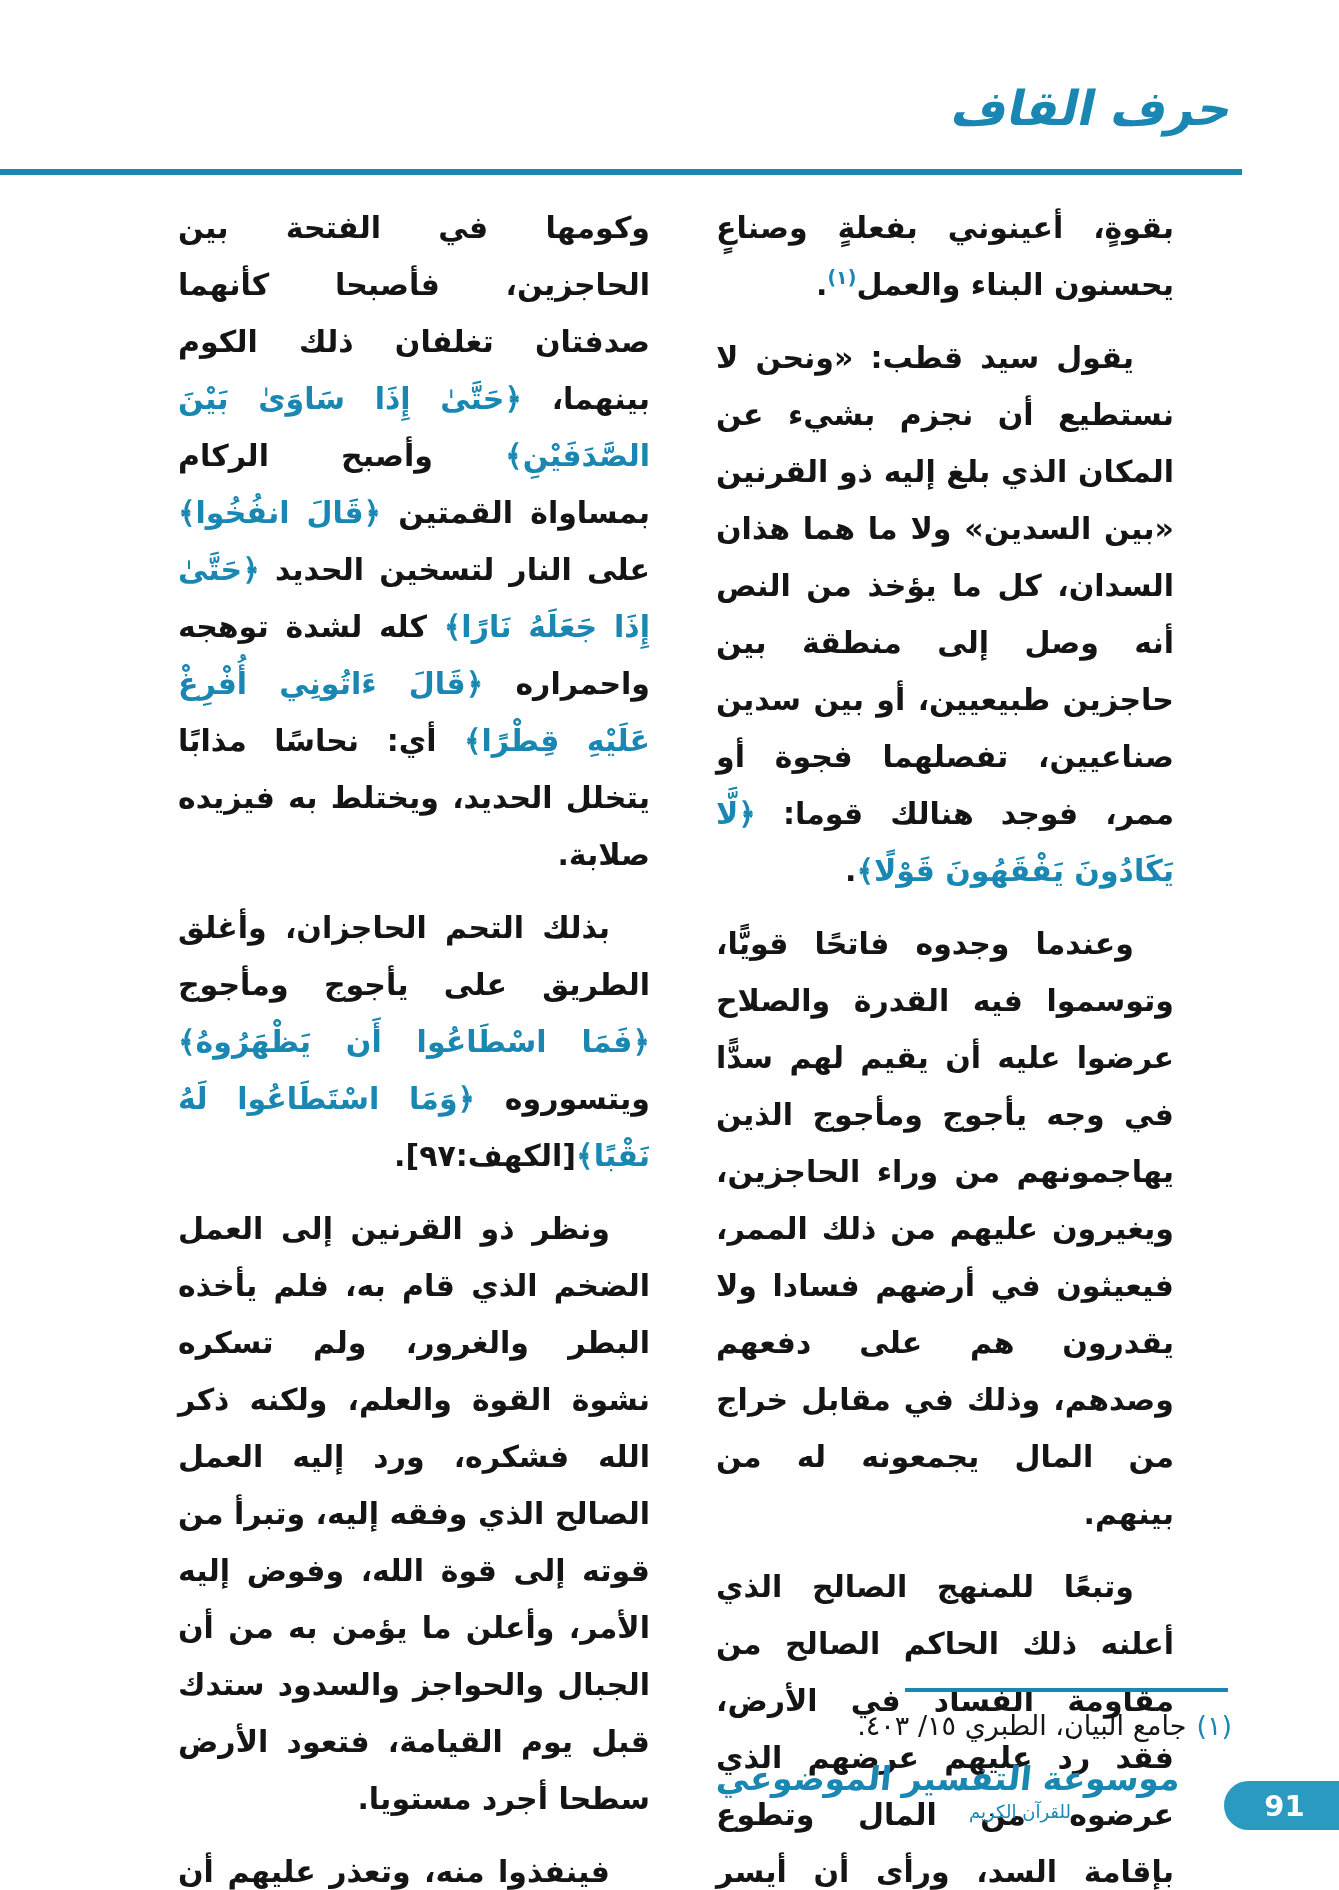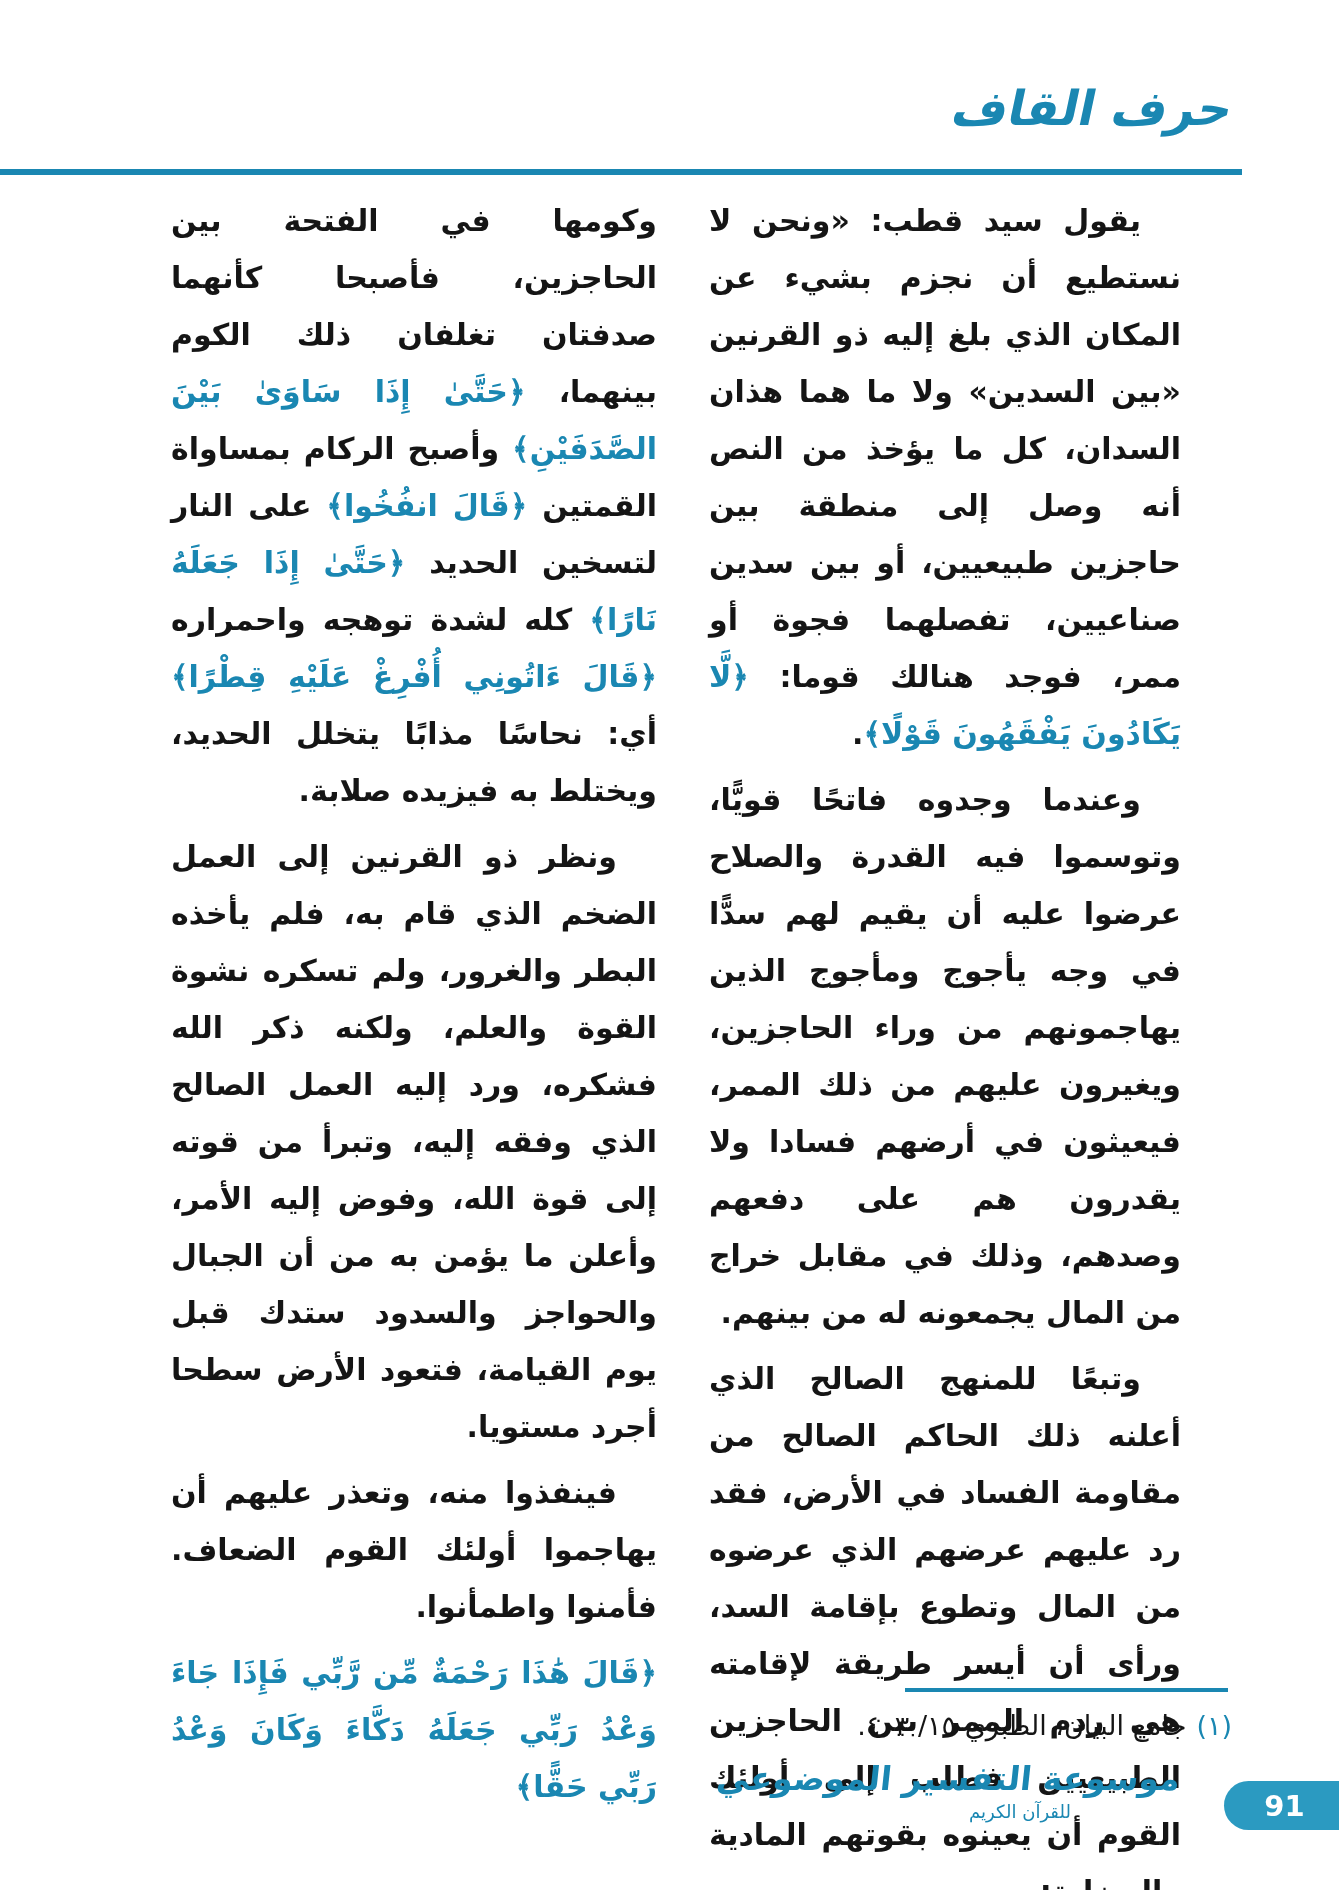--- a/index.html
+++ b/index.html
@@ -20,21 +20,21 @@
     position:absolute;top:169px;left:0;width:1242px;height:6px;
     background:var(--accent);
   }
 
   .col{
     position:absolute;top:183px;direction:rtl;text-align:justify;
     color:#151515;font-size:30px;line-height:57px;font-weight:bold;
   }
   .col-right{left:700px;width:490px;}
   .col-left{left:162px;width:504px;}
-  .para{margin:9px;padding:0;}
+  .para{margin:16px;padding:0;}
   .para.indent{text-indent:40px;}
 
   .run-normal{color:#151515;}
   .run-quran{color:var(--accent);}
   .run-ref{color:#151515;}
   .run-fn{color:var(--accent);font-size:19px;vertical-align:super;line-height:0;}
 
   .footnote-sep{
     position:absolute;top:1688px;left:905px;width:323px;height:4px;
     background:var(--accent);
@@ -63,27 +63,29 @@
 </head>
 <body>
 
 <div class="page">
 
   <div class="header-title">حرف القاف</div>
 
   <div class="header-rule"></div>
 
   <div class="col col-right">
+      <p class="para"><span class="run-normal">بقوةٍ، أعينوني بفعلةٍ وصناعٍ يحسنون البناء والعمل</span><span class="run-fn">(١)</span><span class="run-normal">.</span></p>
       <p class="para indent"><span class="run-normal">يقول سيد قطب: «ونحن لا نستطيع أن نجزم بشيء عن المكان الذي بلغ إليه ذو القرنين «بين السدين» ولا ما هما هذان السدان، كل ما يؤخذ من النص أنه وصل إلى منطقة بين حاجزين طبيعيين، أو بين سدين صناعيين، تفصلهما فجوة أو ممر، فوجد هنالك قوما: </span><span class="run-quran">﴿لَّا يَكَادُونَ يَفْقَهُونَ قَوْلًا﴾</span><span class="run-normal">.</span></p>
       <p class="para indent"><span class="run-normal">وعندما وجدوه فاتحًا قويًّا، وتوسموا فيه القدرة والصلاح عرضوا عليه أن يقيم لهم سدًّا في وجه يأجوج ومأجوج الذين يهاجمونهم من وراء الحاجزين، ويغيرون عليهم من ذلك الممر، فيعيثون في أرضهم فسادا ولا يقدرون هم على دفعهم وصدهم، وذلك في مقابل خراج من المال يجمعونه له من بينهم.</span></p>
       <p class="para indent"><span class="run-normal">وتبعًا للمنهج الصالح الذي أعلنه ذلك الحاكم الصالح من مقاومة الفساد في الأرض، فقد رد عليهم عرضهم الذي عرضوه من المال وتطوع بإقامة السد، ورأى أن أيسر طريقة لإقامته هي ردم الممر بين الحاجزين الطبيعيين فطلب إلى أولئك القوم أن يعينوه بقوتهم المادية والعضلية: </span></p>
     </div>
 
   <div class="col col-left">
       <p class="para"><span class="run-normal">وكومها في الفتحة بين الحاجزين، فأصبحا كأنهما صدفتان تغلفان ذلك الكوم بينهما، </span><span class="run-quran">﴿حَتَّىٰ إِذَا سَاوَىٰ بَيْنَ الصَّدَفَيْنِ﴾</span><span class="run-normal"> وأصبح الركام بمساواة القمتين </span><span class="run-quran">﴿قَالَ انفُخُوا﴾</span><span class="run-normal"> على النار لتسخين الحديد </span><span class="run-quran">﴿حَتَّىٰ إِذَا جَعَلَهُ نَارًا﴾</span><span class="run-normal"> كله لشدة توهجه واحمراره </span><span class="run-quran">﴿قَالَ ءَاتُونِي أُفْرِغْ عَلَيْهِ قِطْرًا﴾</span><span class="run-normal"> أي: نحاسًا مذابًا يتخلل الحديد، ويختلط به فيزيده صلابة.</span></p>
+      <p class="para indent"><span class="run-normal">بذلك التحم الحاجزان، وأغلق الطريق على يأجوج ومأجوج </span><span class="run-quran">﴿فَمَا اسْطَاعُوا أَن يَظْهَرُوهُ﴾</span><span class="run-normal"> ويتسوروه </span><span class="run-quran">﴿وَمَا اسْتَطَاعُوا لَهُ نَقْبًا﴾</span><span class="run-ref">[الكهف:٩٧]</span><span class="run-normal">.</span></p>
       <p class="para indent"><span class="run-normal">ونظر ذو القرنين إلى العمل الضخم الذي قام به، فلم يأخذه البطر والغرور، ولم تسكره نشوة القوة والعلم، ولكنه ذكر الله فشكره، ورد إليه العمل الصالح الذي وفقه إليه، وتبرأ من قوته إلى قوة الله، وفوض إليه الأمر، وأعلن ما يؤمن به من أن الجبال والحواجز والسدود ستدك قبل يوم القيامة، فتعود الأرض سطحا أجرد مستويا.</span></p>
       <p class="para indent"><span class="run-normal">فينفذوا منه، وتعذر عليهم أن يهاجموا أولئك القوم الضعاف. فأمنوا واطمأنوا.</span></p>
       <p class="para"><span class="run-quran">﴿قَالَ هَٰذَا رَحْمَةٌ مِّن رَّبِّي فَإِذَا جَاءَ وَعْدُ رَبِّي جَعَلَهُ دَكَّاءَ وَكَانَ وَعْدُ رَبِّي حَقًّا﴾</span></p>
     </div>
 
   <div class="footnote-sep"></div>
 
   <div class="footnote">
     <span class="fn-marker">(١)</span><span class="fn-text">جامع البيان، الطبري ١٥/ ٤٠٣.</span>
   </div>

